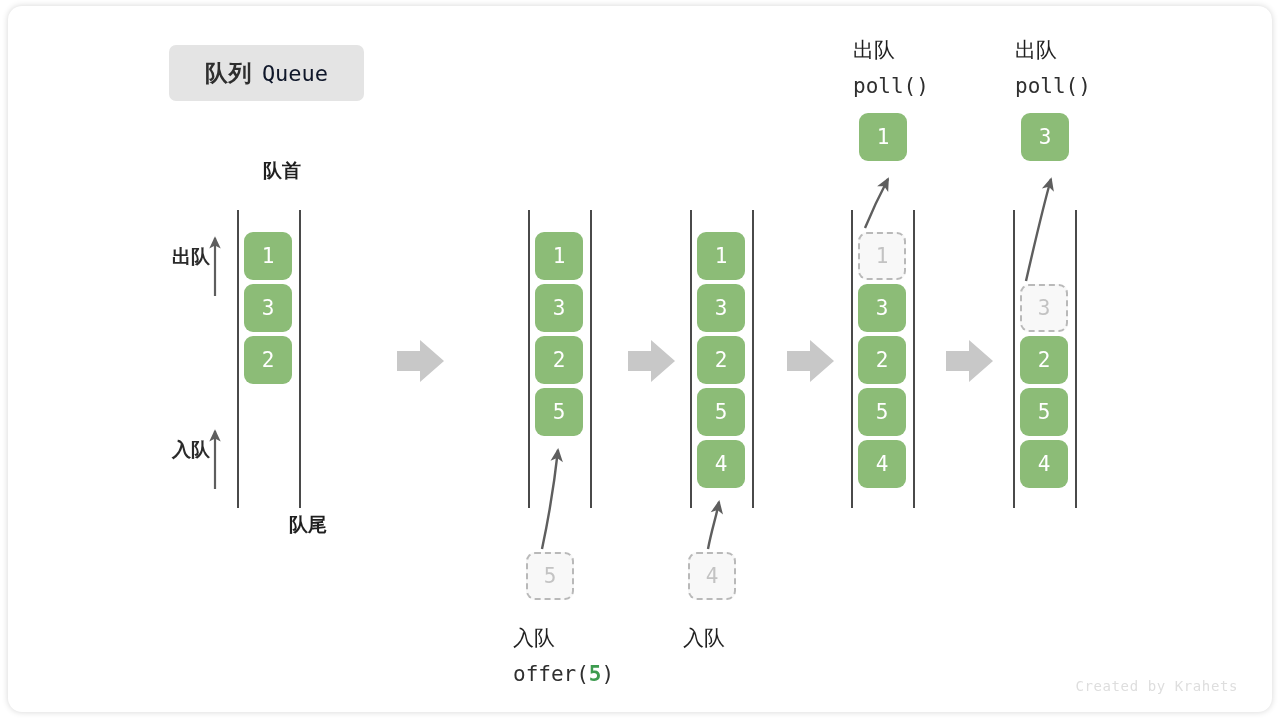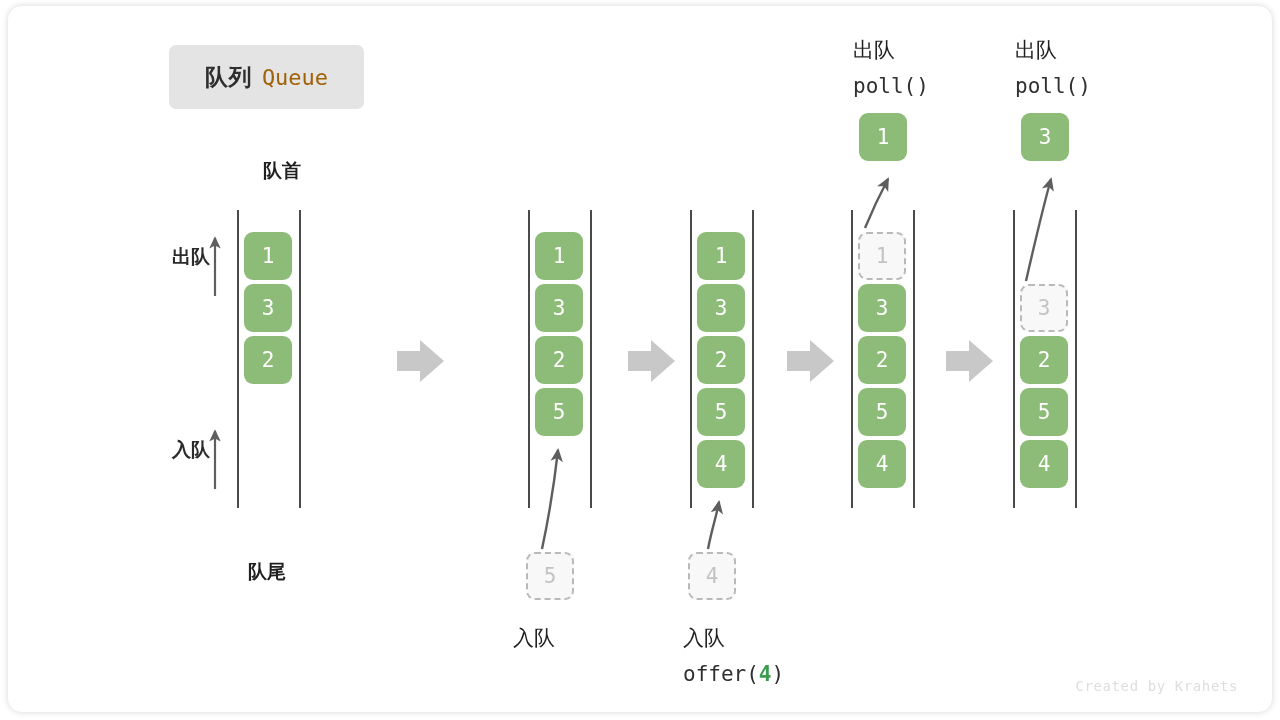--- a/index.html
+++ b/index.html
@@ -24,38 +24,38 @@
     border-radius: 14px;
     box-shadow: 0 0 6px rgba(0,0,0,0.17);
   }
 
   
   #title-chip {
     position: absolute;
     left: 161px;
     top: 39px;
     width: 195px;
-    height: 64px;
+    height: 56px;
     background: #e4e4e4;
     border-radius: 7px;
     display: flex;
     align-items: center;
     justify-content: center;
     gap: 10px;
   }
   #title-cn {
     font-size: 23px;
     font-weight: bold;
     color: #2e2e2e;
     letter-spacing: 0.5px;
   }
   #title-en {
     font-family: "DejaVu Sans Mono", "Liberation Mono", monospace;
     font-size: 22px;
-    color: #a16207;
+    color: #0f172a;
   }
 
   
   .abs { position: absolute; }
 
   .head-tail-label {
     font-size: 19px;
     font-weight: bold;
     color: #1f1f1f;
     text-align: center;
@@ -143,21 +143,21 @@
 <body>
 
 <div id="canvas">
 
   <div id="title-chip">
     <span id="title-cn">队列</span>
     <span id="title-en">Queue</span>
   </div>
 
   <div class="abs head-tail-label" style="left:214px; top:152px;">队首</div>
-  <div class="abs head-tail-label" style="left:199px; top:553px;">队尾</div>
+  <div class="abs head-tail-label" style="left:199px; top:506px;text-align:right;">队尾</div>
 
   <div class="abs side-label" style="left:132px; top:238px;">出队</div>
   <div class="abs side-label" style="left:132px; top:431px;">入队</div>
 
   <div class="rail" style="left:229px; top:204px; height:298px;"></div>
   <div class="rail" style="left:291px; top:204px; height:298px;"></div>
 
   <div class="cell" style="left:236px; top:226px;">1</div>
   <div class="cell" style="left:236px; top:278px;">3</div>
   <div class="cell" style="left:236px; top:330px;">2</div>
@@ -167,36 +167,36 @@
 
   <div class="cell" style="left:527px; top:226px;">1</div>
   <div class="cell" style="left:527px; top:278px;">3</div>
   <div class="cell" style="left:527px; top:330px;">2</div>
   <div class="cell" style="left:527px; top:382px;">5</div>
 
   <div class="cell ghost" style="left:518px; top:546px;">5</div>
 
   <div class="op-caption" style="left:505px; top:613px;">
     <span class="cn">入队</span>
+    <span class="code"><span>offer(</span><span class="arg">5</span><span>)</span></span>
   </div>
 
   <div class="rail" style="left:682px; top:204px; height:298px;"></div>
   <div class="rail" style="left:744px; top:204px; height:298px;"></div>
 
   <div class="cell" style="left:689px; top:226px;">1</div>
   <div class="cell" style="left:689px; top:278px;">3</div>
   <div class="cell" style="left:689px; top:330px;">2</div>
   <div class="cell" style="left:689px; top:382px;">5</div>
   <div class="cell" style="left:689px; top:434px;">4</div>
 
   <div class="cell ghost" style="left:680px; top:546px;">4</div>
 
   <div class="op-caption" style="left:675px; top:613px;">
     <span class="cn">入队</span>
-    <span class="code"><span>offer(</span><span class="arg">4</span><span>)</span></span>
   </div>
 
   <div class="op-caption" style="left:845px; top:25px;">
     <span class="cn">出队</span>
     <span class="code"><span>poll(</span><span class="arg"></span><span>)</span></span>
   </div>
 
   <div class="cell" style="left:851px; top:107px;">1</div>
 
   <div class="rail" style="left:843px; top:204px; height:298px;"></div>

